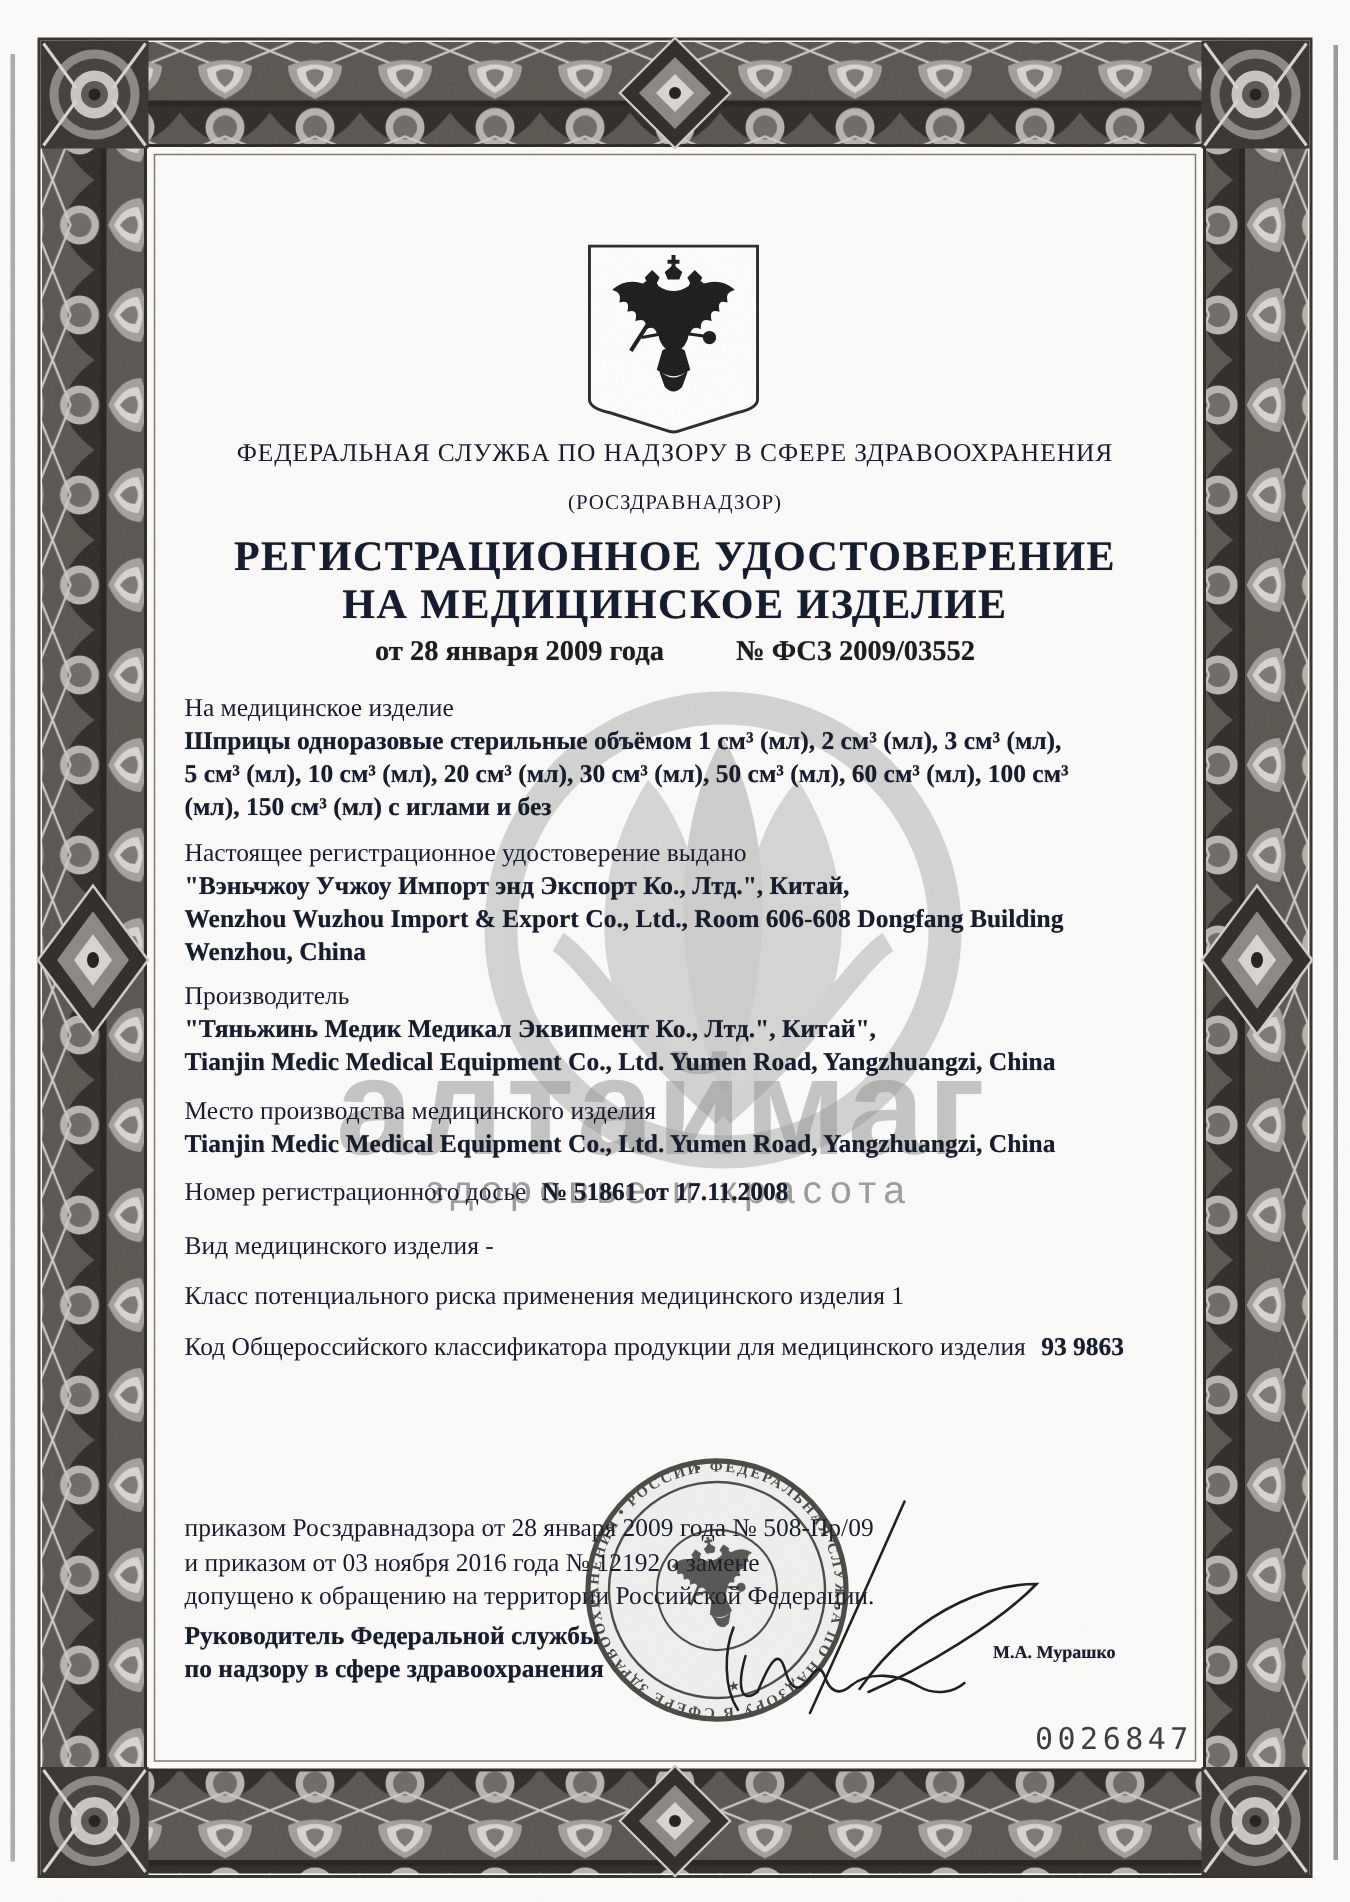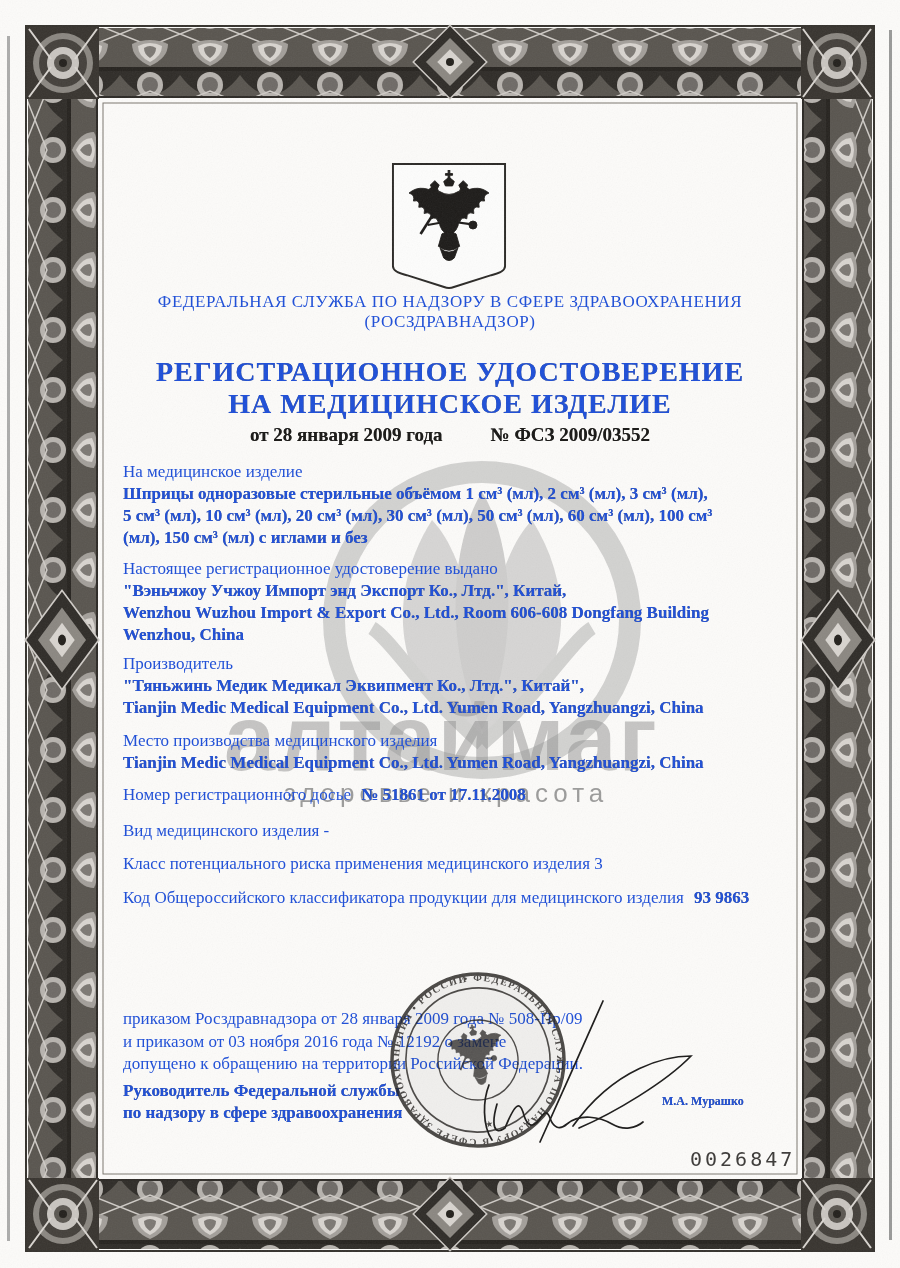--- a/index.html
+++ b/index.html
@@ -1,23 +1,23 @@
 <!DOCTYPE html>
 <html><head>
 <meta charset="utf-8">
 <style>
   html,body{margin:0;padding:0;background:#ffffff;}
   .page{position:relative;width:900px;height:1268px;background:#fcfbf9;overflow:hidden;
         font-family:"Liberation Serif", serif;color:#181715;}
   .abs{position:absolute;left:0;top:0;}
-  .t{position:absolute;white-space:nowrap;color:#1d4ed8;}
+  .t{position:absolute;white-space:nowrap;color:#0f172a;}
   .b{font-weight:bold;text-shadow:0 0 .5px rgba(20,20,20,.6);}
   .ctr{left:100px;right:100px;text-align:center;white-space:normal;}
   .header-agency{top:292px;font-size:17px;letter-spacing:.6px;}
-  .header-agency2{top:312px;font-size:17px;letter-spacing:.6px;}
+  .header-agency2{top:328px;font-size:14px;letter-spacing:.6px;}
   .title1{top:356px;font-size:28px;letter-spacing:1px;}
   .title2{top:388px;font-size:28px;letter-spacing:1px;}
   .row3{position:absolute;left:100px;right:100px;top:424px;display:flex;justify-content:center;gap:48px;font-size:19px;}
   .body-line{left:123px;font-size:17px;line-height:22px;}
   .big-sign{left:662px;top:1094px;font-size:12px;}
   .serial{position:absolute;left:690px;top:1147px;font-family:"DejaVu Sans Mono",monospace;
           font-size:20px;letter-spacing:3px;color:#3c3a38;}
   .wm-text{position:absolute;left:224px;top:692px;font-family:"Liberation Sans",sans-serif;
            font-weight:700;font-size:92px;letter-spacing:2px;color:#8f8f8f;opacity:.5;line-height:1;}
   .wm-tagline{position:absolute;left:284px;top:778px;font-family:"Liberation Sans",sans-serif;
@@ -162,21 +162,21 @@
 
   <div class="t body-line" style="top:730px;">Место производства медицинского изделия</div>
   <div class="t body-line b" style="top:752px;">Tianjin Medic Medical Equipment Co., Ltd. Yumen Road, Yangzhuangzi, China</div>
 
   <div class="t body-line" style="top:784px;">
     <span class="gap-label">Номер регистрационного досье</span>
     <span class="b">№ 51861 от 17.11.2008</span>
   </div>
 
   <div class="t body-line" style="top:820px;">Вид медицинского изделия -</div>
-  <div class="t body-line" style="top:853px;">Класс потенциального риска применения медицинского изделия 3</div>
+  <div class="t body-line" style="top:853px;">Класс потенциального риска применения медицинского изделия 1</div>
   <div class="t body-line" style="top:887px;">
     <span class="gap-label">Код Общероссийского классификатора продукции для медицинского изделия</span>
     <span class="b">93 9863</span>
   </div>
 
   <div class="t body-line" style="top:1008px;">приказом Росздравнадзора от 28 января 2009 года № 508-Пр/09</div>
   <div class="t body-line" style="top:1031px;">и приказом от 03 ноября 2016 года № 12192 о замене</div>
   <div class="t body-line" style="top:1053px;">допущено к обращению на территории Российской Федерации.</div>
   <div class="t body-line b" style="top:1080px;">Руководитель Федеральной службы</div>
   <div class="t body-line b" style="top:1102px;">по надзору в сфере здравоохранения</div>

